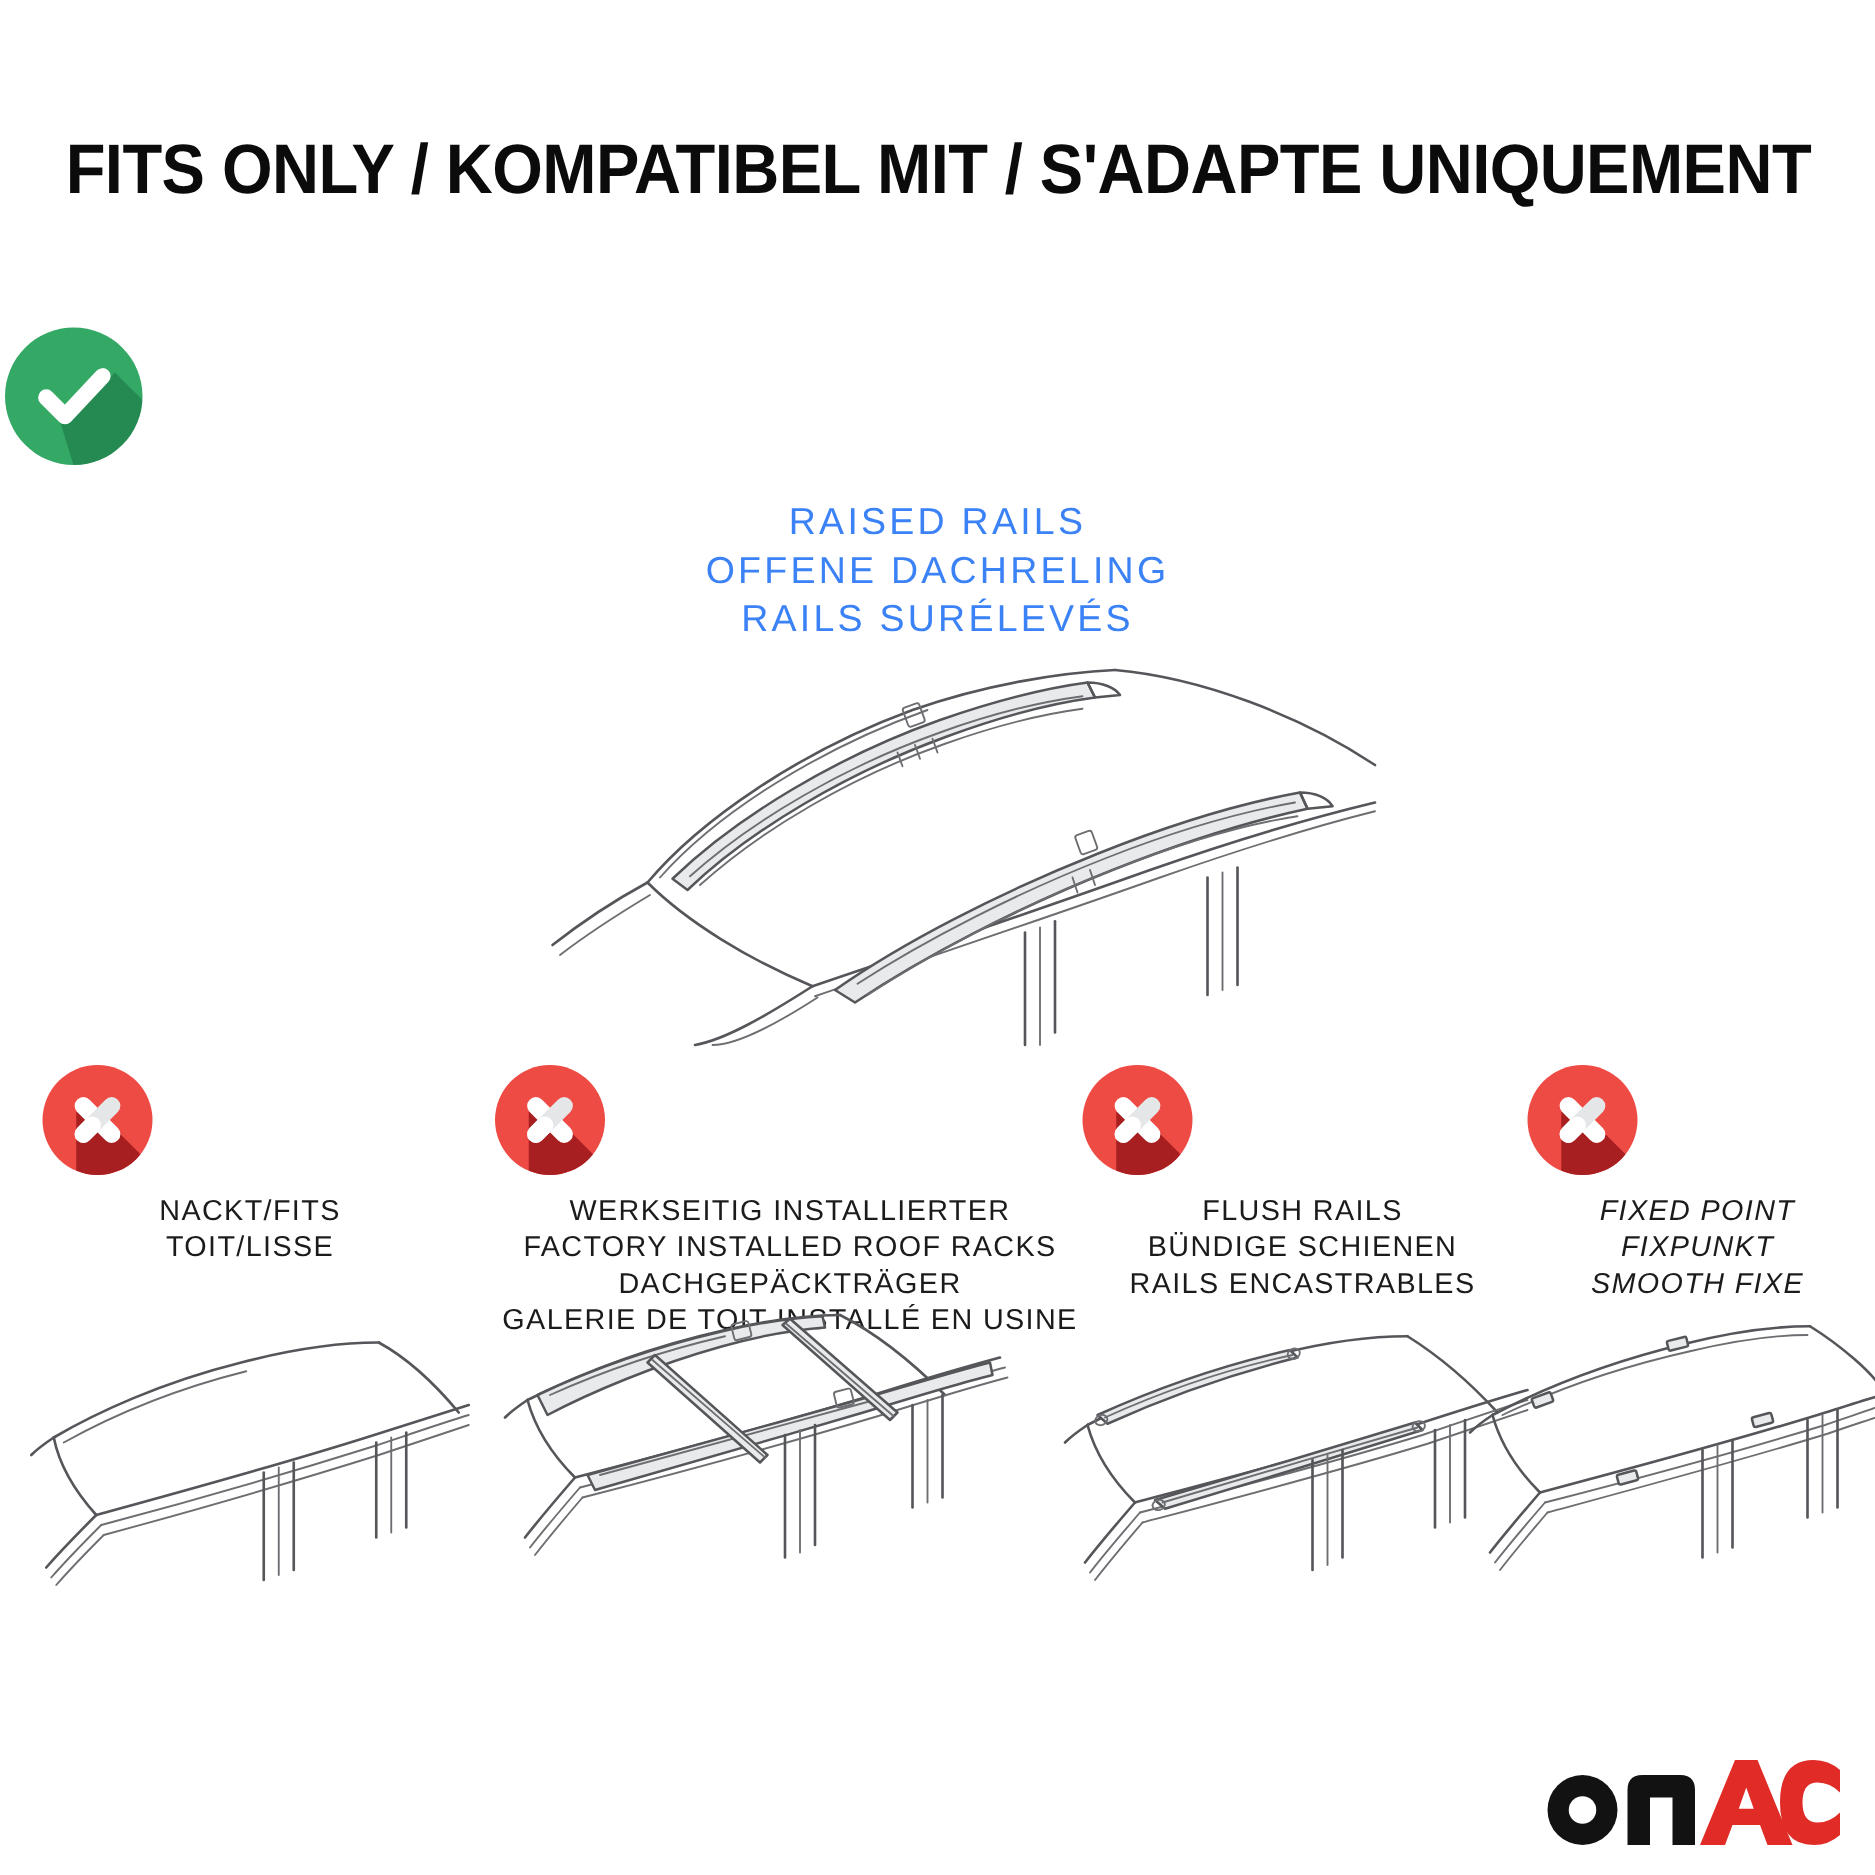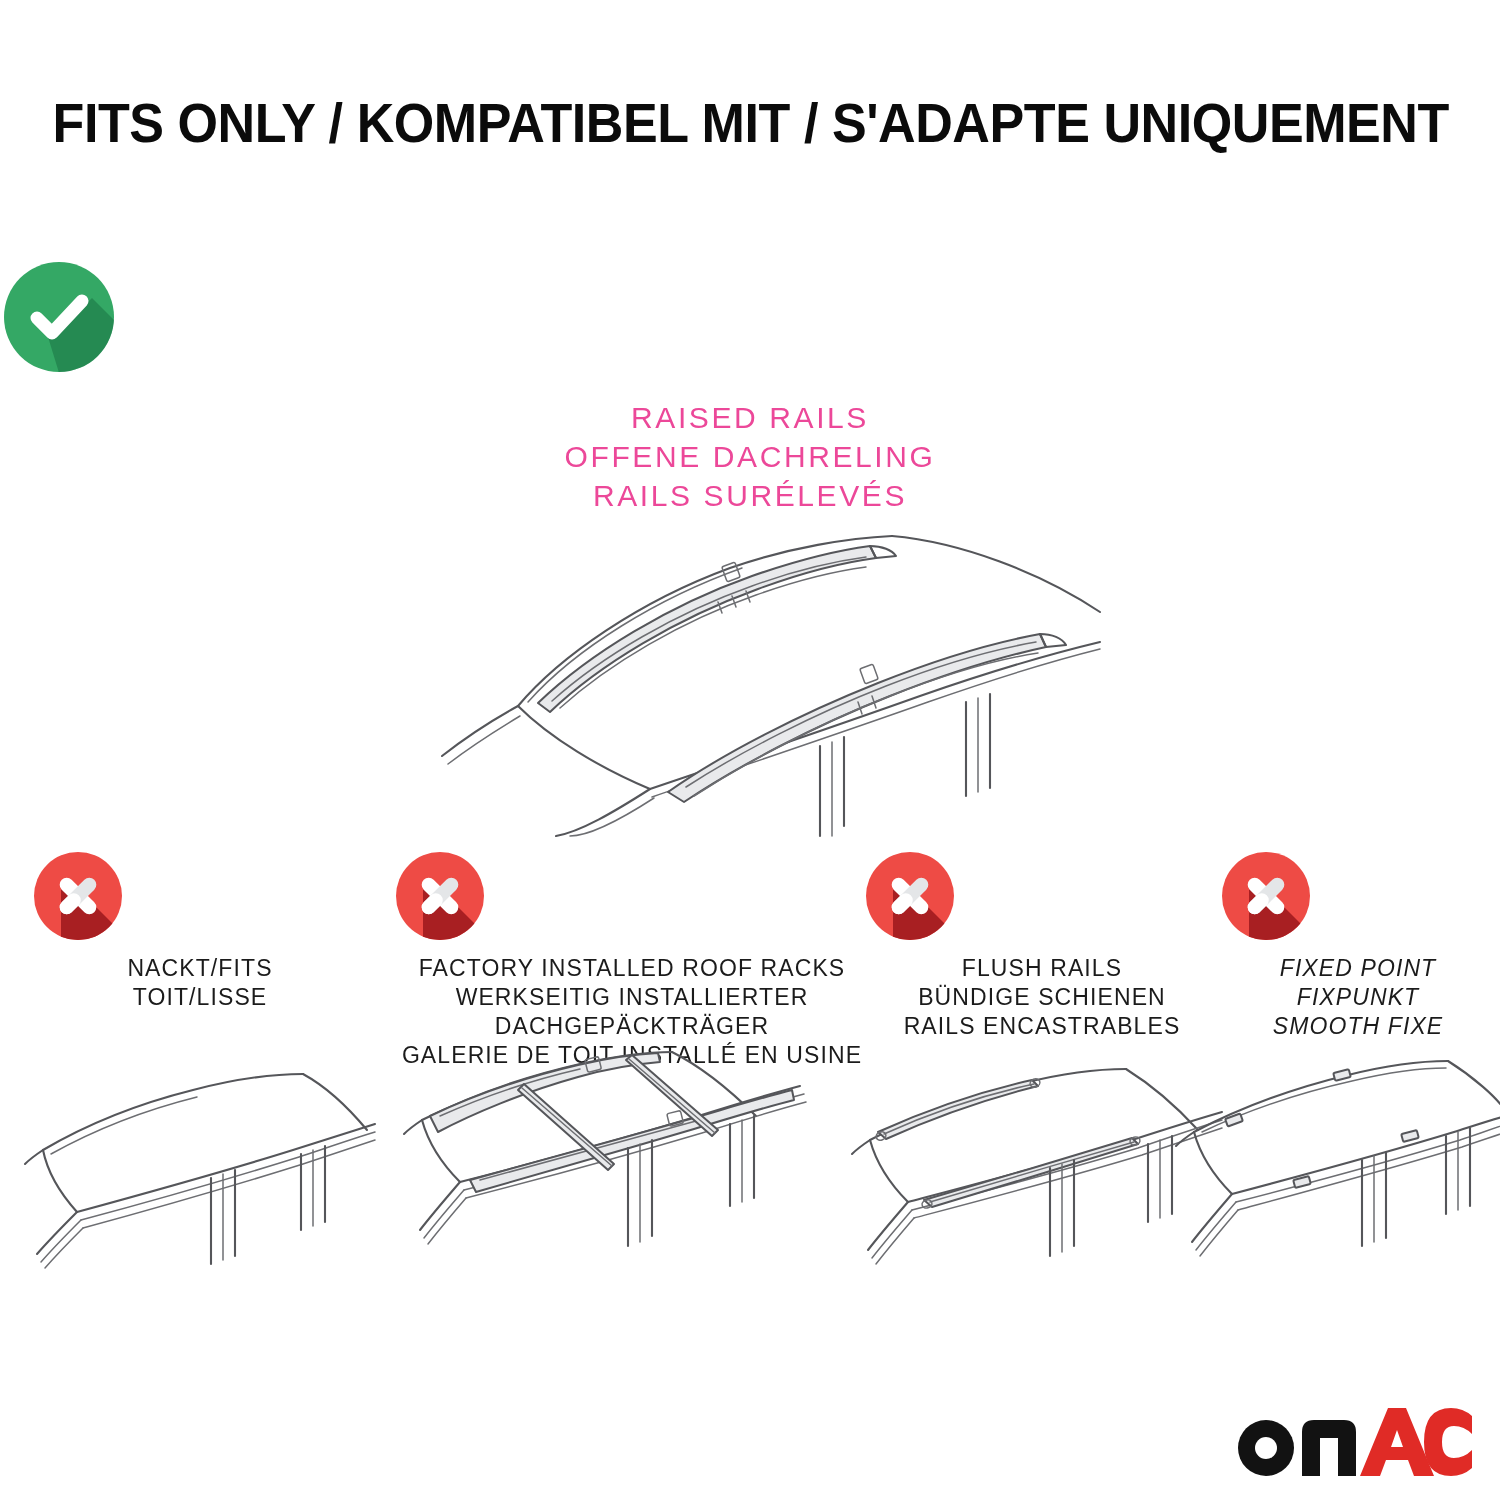--- a/index.html
+++ b/index.html
@@ -15,21 +15,21 @@
     overflow: hidden;
     font-family: "Liberation Sans", sans-serif;
     color: #111111;
     -webkit-font-smoothing: antialiased;
   }
 
   
   .title-bar {
     position: absolute;
     left: 0;
-    top: 92px;
+    top: 104px;
     width: 1192px;
     text-align: center;
   }
   .title-text {
     display: inline-block;
     font-family: "Liberation Sans Narrow", "Liberation Sans", sans-serif;
     font-weight: 700;
     font-size: 56px;
     line-height: 62px;
     letter-spacing: -0.5px;
@@ -53,21 +53,21 @@
   }
   .main-labels {
     margin-top: 22px;
   }
   .main-labels .lbl {
     font-family: "Liberation Sans", sans-serif;
     font-weight: 400;
     font-size: 30px;
     line-height: 39px;
     letter-spacing: 2.6px;
-    color: #ec4899;
+    color: #3b82f6;
     white-space: nowrap;
   }
 
   
   .main-illu {
     position: absolute;
     left: 400px;
     top: 506px;
     width: 700px;
     height: 330px;
@@ -263,22 +263,22 @@
           <polygon points="40,33 96,89 96,96 31,96 31,42" fill="#a81f22"></polygon>
         </g>
         <g clip-path="url(#clipRed1)">
           <rect x="25" y="41" width="46" height="14" rx="7" fill="#ffffff" transform="rotate(45 48 48)"></rect>
           <rect x="25" y="41" width="46" height="14" rx="7" fill="#e4e6e8" transform="rotate(-45 48 48)"></rect>
           <rect x="25" y="41" width="24" height="14" rx="7" fill="#ffffff" transform="rotate(-45 48 48)"></rect>
         </g>
       </svg>
     </div>
     <div class="col-labels">
+      <div class="lbl">WERKSEITIG INSTALLIERTER</div>
       <div class="lbl">FACTORY INSTALLED ROOF RACKS</div>
-      <div class="lbl">WERKSEITIG INSTALLIERTER</div>
       <div class="lbl">DACHGEPÄCKTRÄGER</div>
       <div class="lbl">GALERIE DE TOIT INSTALLÉ EN USINE</div>
     </div>
     <div class="col-illu" style="top:196px;left:8px;">
       <svg width="420" height="260" viewBox="0 0 420 260" role="img" aria-label="factory installed roof racks">
 
         <path class="rl" d="M22 76 C62 56 118 34 180 20 C216 12 248 8 272 8"></path>
         <path class="rl" d="M272 8 C300 22 330 46 356 72"></path>
         <path class="rl" d="M22 76 C28 98 42 120 60 138"></path>
         <path class="rl" d="M60 138 C130 120 218 96 292 74 C330 62 370 50 400 42"></path>

